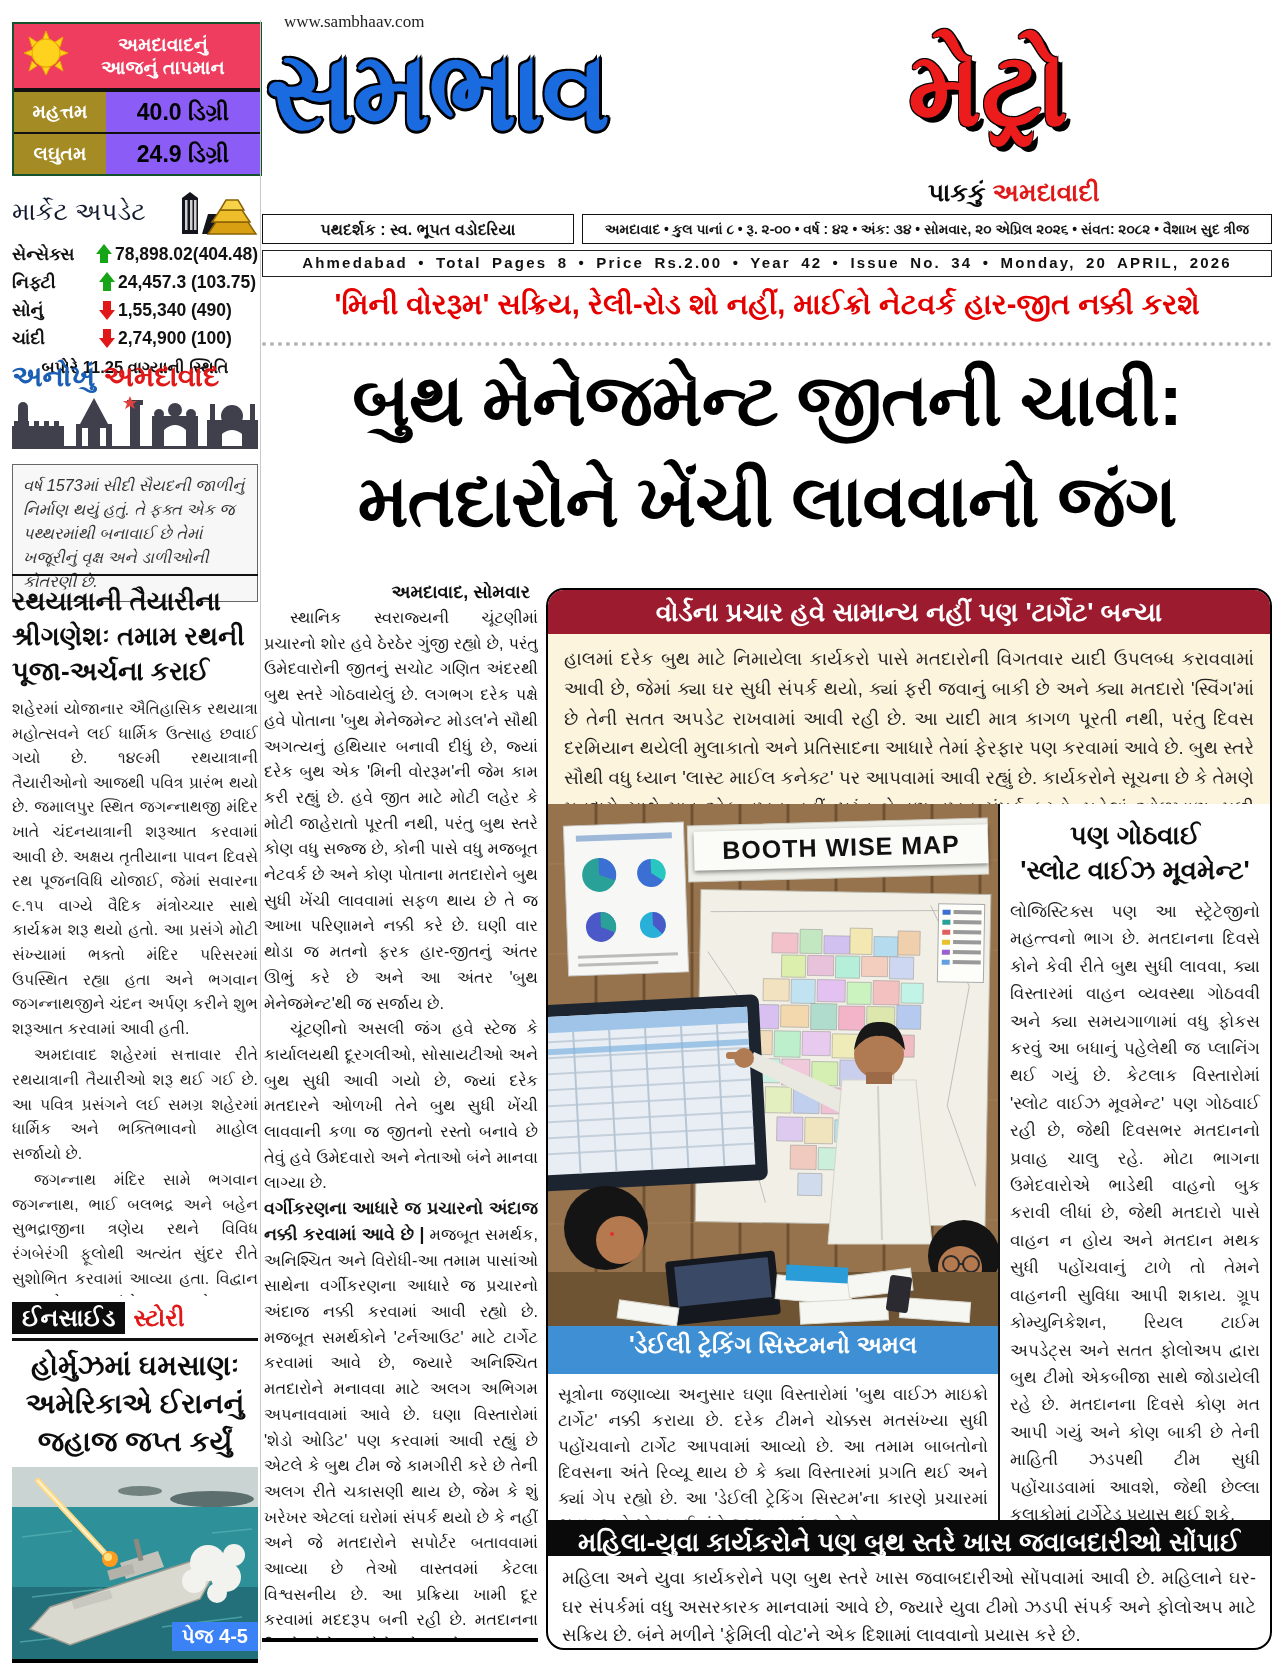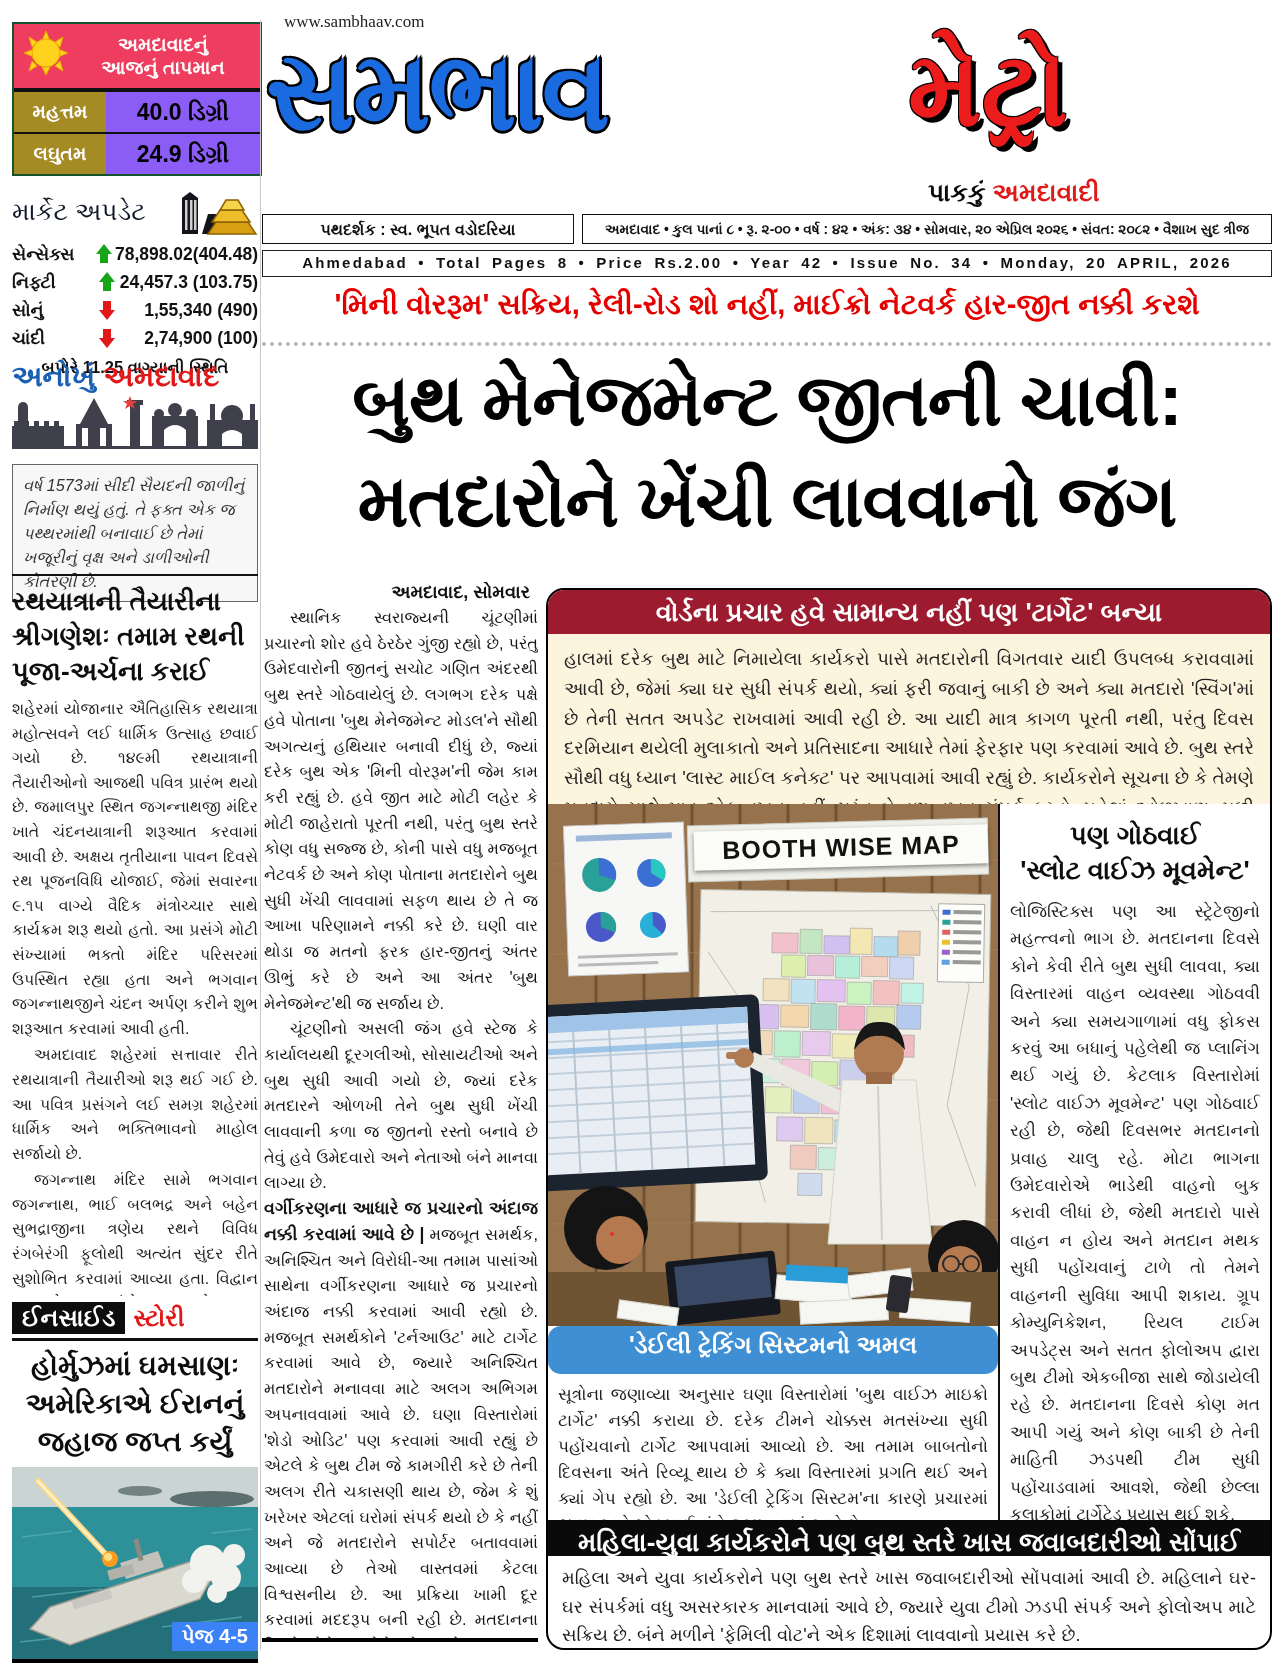--- a/index.html
+++ b/index.html
@@ -12,21 +12,21 @@
   .weather-title{flex:1;text-align:center;color:#fff;font-weight:bold;font-size:19px;line-height:23px;}
   .weather-row{display:flex;align-items:center;border-top:2px solid #111;}
   .weather-row:first-of-type{border-top:none;}
   .weather-label{width:92px;background:#a48b24;color:#fff;font-weight:bold;font-size:19px;text-align:center;padding:9px 0;}
   .weather-value{flex:1;text-align:center;font-weight:bold;font-size:23px;color:#000;}
   #market{left:12px;top:184px;width:246px;}
   .market-titlerow{display:flex;align-items:center;justify-content:space-between;}
   .market-title{font-weight:normal;font-size:25px;color:#0f172a;}
   .market-row{display:flex;align-items:center;height:28px;}
   .market-name{width:84px;font-weight:bold;font-size:17.5px;}
-  .market-val{flex:1;text-align:right;font-weight:bold;font-size:17.5px;}
+  .market-val{flex:1;font-weight:bold;font-size:17.5px;}
   .arr{display:inline-block;position:relative;width:18px;height:20px;margin:0 2px;}
   .arr .tri{position:absolute;top:0;left:1px;width:0;height:0;border-left:8px solid transparent;border-right:8px solid transparent;}
   .arr .stem{position:absolute;top:9px;left:5px;width:8px;height:10px;}
   .arr.up .tri{border-bottom:10px solid #16a516;}
   .arr.up .stem{background:#16a516;}
   .arr.down{transform:rotate(180deg);}
   .arr.down .tri{border-bottom:10px solid #e01818;}
   .arr.down .stem{background:#e01818;}
   .market-note{text-align:center;font-weight:bold;font-size:16.5px;margin-top:6px;}
   #unique{left:12px;top:360px;width:246px;}
@@ -75,21 +75,21 @@
             overflow:hidden;box-sizing:border-box;background:#fff;}
   .ward-bar{height:44px;line-height:44px;background:#9c1b2e;color:#fff;font-weight:bold;font-size:26px;text-align:center;}
   .ward-body{height:170px;background:#fdf4de;padding:10px 16px;font-size:18.5px;line-height:29.8px;
              text-align:justify;color:#222;box-sizing:border-box;overflow:hidden;}
   .row2{display:flex;height:716px;}
   .left-sub{width:450px;display:flex;flex-direction:column;}
   .photo-wrap{position:relative;height:522px;overflow:hidden;background:#8e6d46;}
   .photo-sign{position:absolute;left:146px;top:24px;width:286px;background:#fbfbf8;padding:5px 4px;text-align:center;
               font-weight:bold;font-size:25px;letter-spacing:1px;color:#111;transform:rotate(-1.5deg);
               box-shadow:0 2px 4px rgba(0,0,0,.45);}
-  .blue-bar{height:48px;line-height:38px;background:#3e8fd3;color:#fff;font-weight:bold;font-size:24px;text-align:center;border-radius:13px;}
+  .blue-bar{height:48px;line-height:38px;background:#3e8fd3;color:#fff;font-weight:bold;font-size:24px;text-align:center;}
   .tracking{flex:1;padding:8px 10px;font-size:17px;line-height:26px;text-align:justify;color:#1a1a1a;overflow:hidden;}
   .slot-col{flex:1;border-left:2px solid #111;padding:6px 10px;box-sizing:border-box;overflow:hidden;}
   .slot-title{font-weight:bold;font-size:26px;line-height:35px;text-align:center;margin-top:8px;color:#0d0d0d;}
   .slot-body{margin-top:10px;font-size:17px;line-height:27.4px;text-align:justify;color:#1a1a1a;}
   .women-bar{height:36px;line-height:44px;background:#0a0a0a;color:#fff;font-weight:bold;font-size:26px;text-align:center;}
   .women-body{height:88px;padding:8px 14px;font-size:18px;line-height:28.6px;text-align:justify;color:#1a1a1a;box-sizing:border-box;overflow:hidden;}
 </style>
 </head>
 <body>
 

